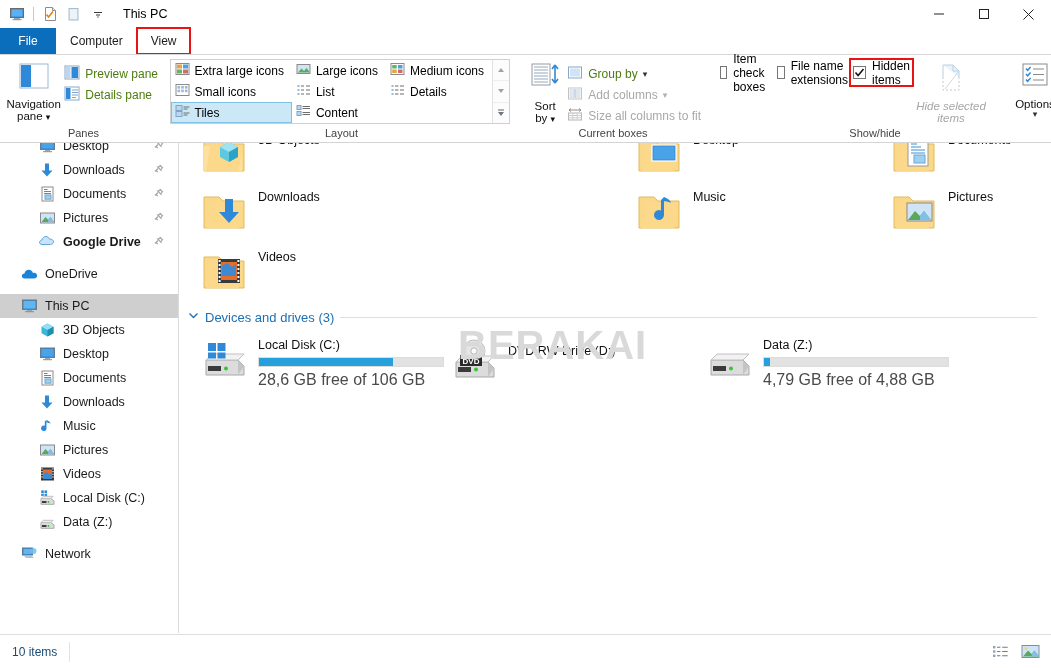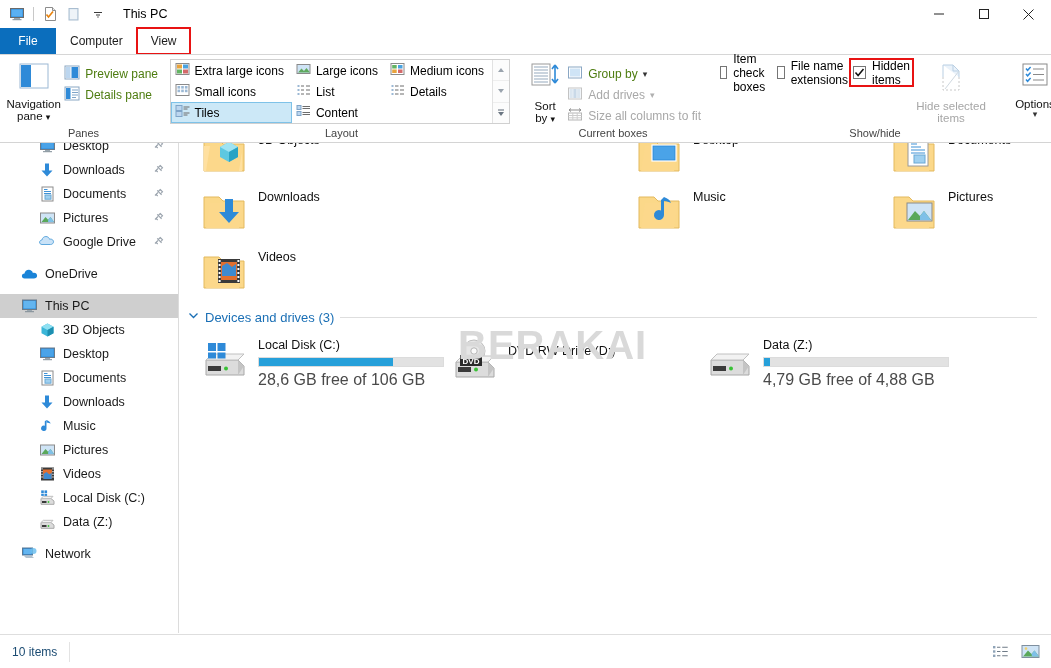--- a/index.html
+++ b/index.html
@@ -44,21 +44,21 @@
     background:#ffffff; border-top:1px solid #d6d6d6; border-bottom:1px solid #d4d4d4;
     display:flex; align-items:stretch;
   }
   .group { position:relative; display:flex; flex-direction:column; height:100%; }
   .group-body { flex:1; display:flex; align-items:flex-start; padding:4px 6px 0 6px; }
   .group-label { height:15px; font-size:11px; color:#444; text-align:center; line-height:13px; }
   .group-div { width:1px; background:#e0e0e0; margin:4px 0 18px 0; }
 
   .bigbtn { display:flex; flex-direction:column; align-items:center; width:72px; padding-top:3px; cursor:default; }
   .bigbtn .lbl { font-size:11.5px; text-align:center; line-height:12px; margin-top:3px; color:#111; }
-  .bigbtn.disabled .lbl { color:#a6a6a6; }
+  .bigbtn.disabled .lbl { color:#a6a6a6;font-style:italic; }
 
   .smallrow { display:flex; align-items:center; height:21px; gap:5px; padding:0 3px; white-space:nowrap; }
   .smallrow .lbl { font-size:12px; color:#4d7c0f; }
   .smallrow.disabled .lbl { color:#a8a8a8; }
 
   .gallery { display:flex; border:1px solid #d0d0d0; background:#fff; }
   .gcol { display:flex; flex-direction:column; }
   .gitem { display:flex; align-items:center; gap:5px; height:21px; padding:0 8px 0 4px; font-size:12px; white-space:nowrap; }
   .gitem.sel { background:#cce8f7; border:1px solid #7ec2e8; padding:0 7px 0 3px; }
   .gscroll { display:flex; flex-direction:column; width:17px; border-left:1px solid #e2e2e2; background:#fcfcfc; }
@@ -382,21 +382,21 @@
           </div>
           <div class="smallrow disabled">
             <span>
               <svg width="16" height="15" viewBox="0 0 16 15">
                   <rect x="1.5" y="2" width="13" height="11" fill="#fff" stroke="#c3c3c3"></rect>
                   <rect x="2.5" y="3" width="3.3" height="9" fill="#dbe6f0"></rect>
                   <rect x="6.3" y="3" width="3.3" height="9" fill="#c9d9e8"></rect>
                   <rect x="10.1" y="3" width="3.3" height="9" fill="#dbe6f0"></rect>
                 </svg>
             </span>
-            <span class="lbl">Add drives</span>
+            <span class="lbl">Add columns</span>
             <span style="font-size:9px;color:#b0b0b0">▾</span>
           </div>
           <div class="smallrow disabled">
             <span>
               <svg width="16" height="15" viewBox="0 0 16 15">
                   <path d="M2 3h12M2 3l2-1.5M2 3l2 1.5M14 3l-2-1.5M14 3l-2 1.5" stroke="#8f8f8f" stroke-width="1" fill="none"></path>
                   <rect x="1.5" y="6" width="13" height="7" fill="#fff" stroke="#b5b5b5"></rect>
                   <path d="M5.8 6v7M10.2 6v7M1.5 8.5h13M1.5 10.8h13" stroke="#cdcdcd" stroke-width="1"></path>
                 </svg>
             </span>
@@ -514,21 +514,21 @@
           <span class="pin"><svg width="11" height="11" viewBox="0 0 11 11">
               <path d="M2 7.5l3-3M4.2 2.4l4.4 4.4M3 6.3l1.7 1.7M7.2 1.5l2.3 2.3-2 2-2.3-2.3z" stroke="#9aa3ad" stroke-width="1.1" fill="none"></path>
             </svg></span>
         </div>
         <div class="nav-item">
           <span class="nav-ico" style="margin-left: 38px;">
             <svg width="17" height="16" viewBox="0 0 17 16">
               <path d="M3 10.5c-1.6 0-2.6-1.2-2.4-2.5.2-1.2 1.2-2 2.4-2 .2-2 1.9-3.5 3.9-3.5 1.8 0 3.3 1.2 3.7 2.8.3-.1.6-.2 1-.2 1.6 0 2.9 1.2 2.9 2.7S13.2 10.5 11.6 10.5z" fill="#c9e2f7" stroke="#5fa8dd"></path>
             </svg>
           </span>
-          <span style="margin-left: 7px;">Google Drive</span>
+          <span style="margin-left: 7px; font-weight: bold;">Google Drive</span>
           <span class="pin"><svg width="11" height="11" viewBox="0 0 11 11">
               <path d="M2 7.5l3-3M4.2 2.4l4.4 4.4M3 6.3l1.7 1.7M7.2 1.5l2.3 2.3-2 2-2.3-2.3z" stroke="#9aa3ad" stroke-width="1.1" fill="none"></path>
             </svg></span>
         </div>
         <div class="nav-item" style="margin-top: 8px;">
           <span class="nav-ico" style="margin-left: 20px;">
             <svg width="17" height="16" viewBox="0 0 17 16">
               <path d="M3.6 12.5C1.9 12.5.7 11.2.9 9.8c.2-1.3 1.3-2.2 2.6-2.2.3-2.2 2.1-3.8 4.3-3.8 2 0 3.6 1.3 4.1 3.1.3-.1.7-.2 1.1-.2 1.8 0 3.1 1.3 3.1 3s-1.4 2.8-3.2 2.8z" fill="#1a84d8"></path>
             </svg>
           </span>

